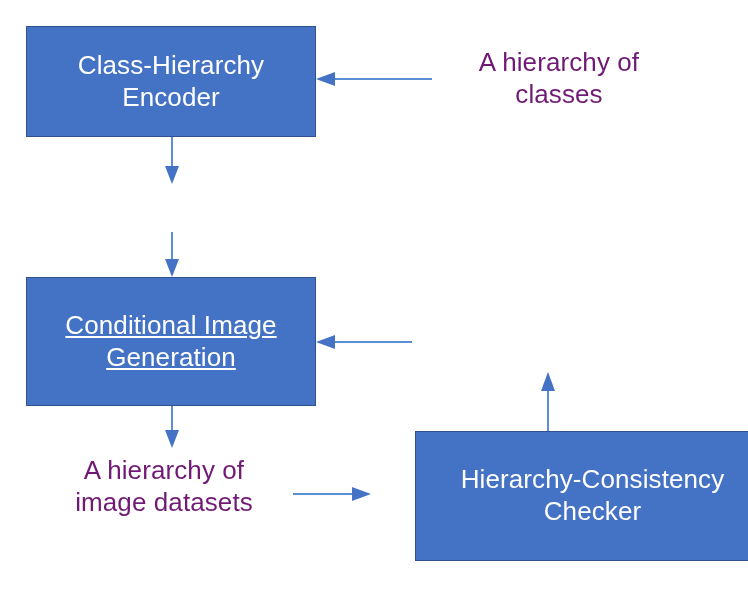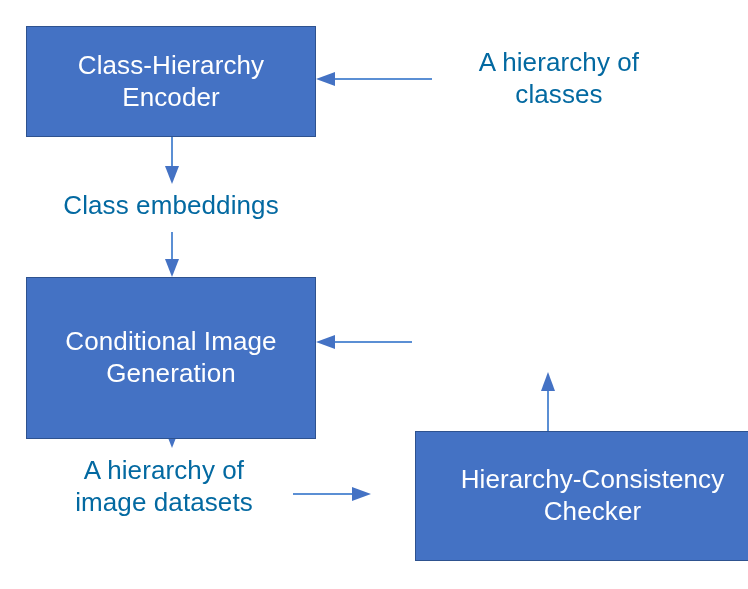--- a/index.html
+++ b/index.html
@@ -28,21 +28,21 @@
     justify-content: center;
     text-align: center;
     font-size: 26px;
     line-height: 1.22;
     font-weight: 400;
     letter-spacing: 0.1px;
     padding: 0 12px;
   }
   .caption {
     position: absolute;
-    color: #0369a1;
+    color: #701a75;
     font-size: 26px;
     line-height: 1.22;
     text-align: center;
     font-weight: 400;
     letter-spacing: 0.1px;
     white-space: pre-line;
   }
   .edge-svg {
     position: absolute;
     left: 0;
@@ -101,28 +101,27 @@
     <g>
       <line class="edge-line" x1="548" y1="431" x2="548" y2="387"></line>
       <polygon class="edge-head" points="548,372 541,391 555,391"></polygon>
     </g>
 
   </svg>
 
   <div class="node-box" style="left:26px; top:26px; width:290px; height:111px;">Class-Hierarchy
 Encoder</div>
 
-  <div class="node-box" style="left:26px; top:277px; width:290px; height:162px;">Conditional
+  <div class="node-box" style="left:26px; top:277px; width:290px; height:129px;text-decoration:underline;">Conditional
 Image Generation</div>
 
   <div class="node-box" style="left:371px; top:431px; width:355px; height:130px;margin-left:44px;">Hierarchy-Consistency
 Checker</div>
 
   <div class="caption" style="left:432px; top:47px; width:254px;">A hierarchy of
 classes</div>
 
-  <div class="caption" style="left:24px; top:190px; width:294px;">Class embeddings</div>
 
 
   <div class="caption" style="left:36px; top:455px; width:256px;">A hierarchy of
 image datasets</div>
 
 </div>
 
 </body></html>

